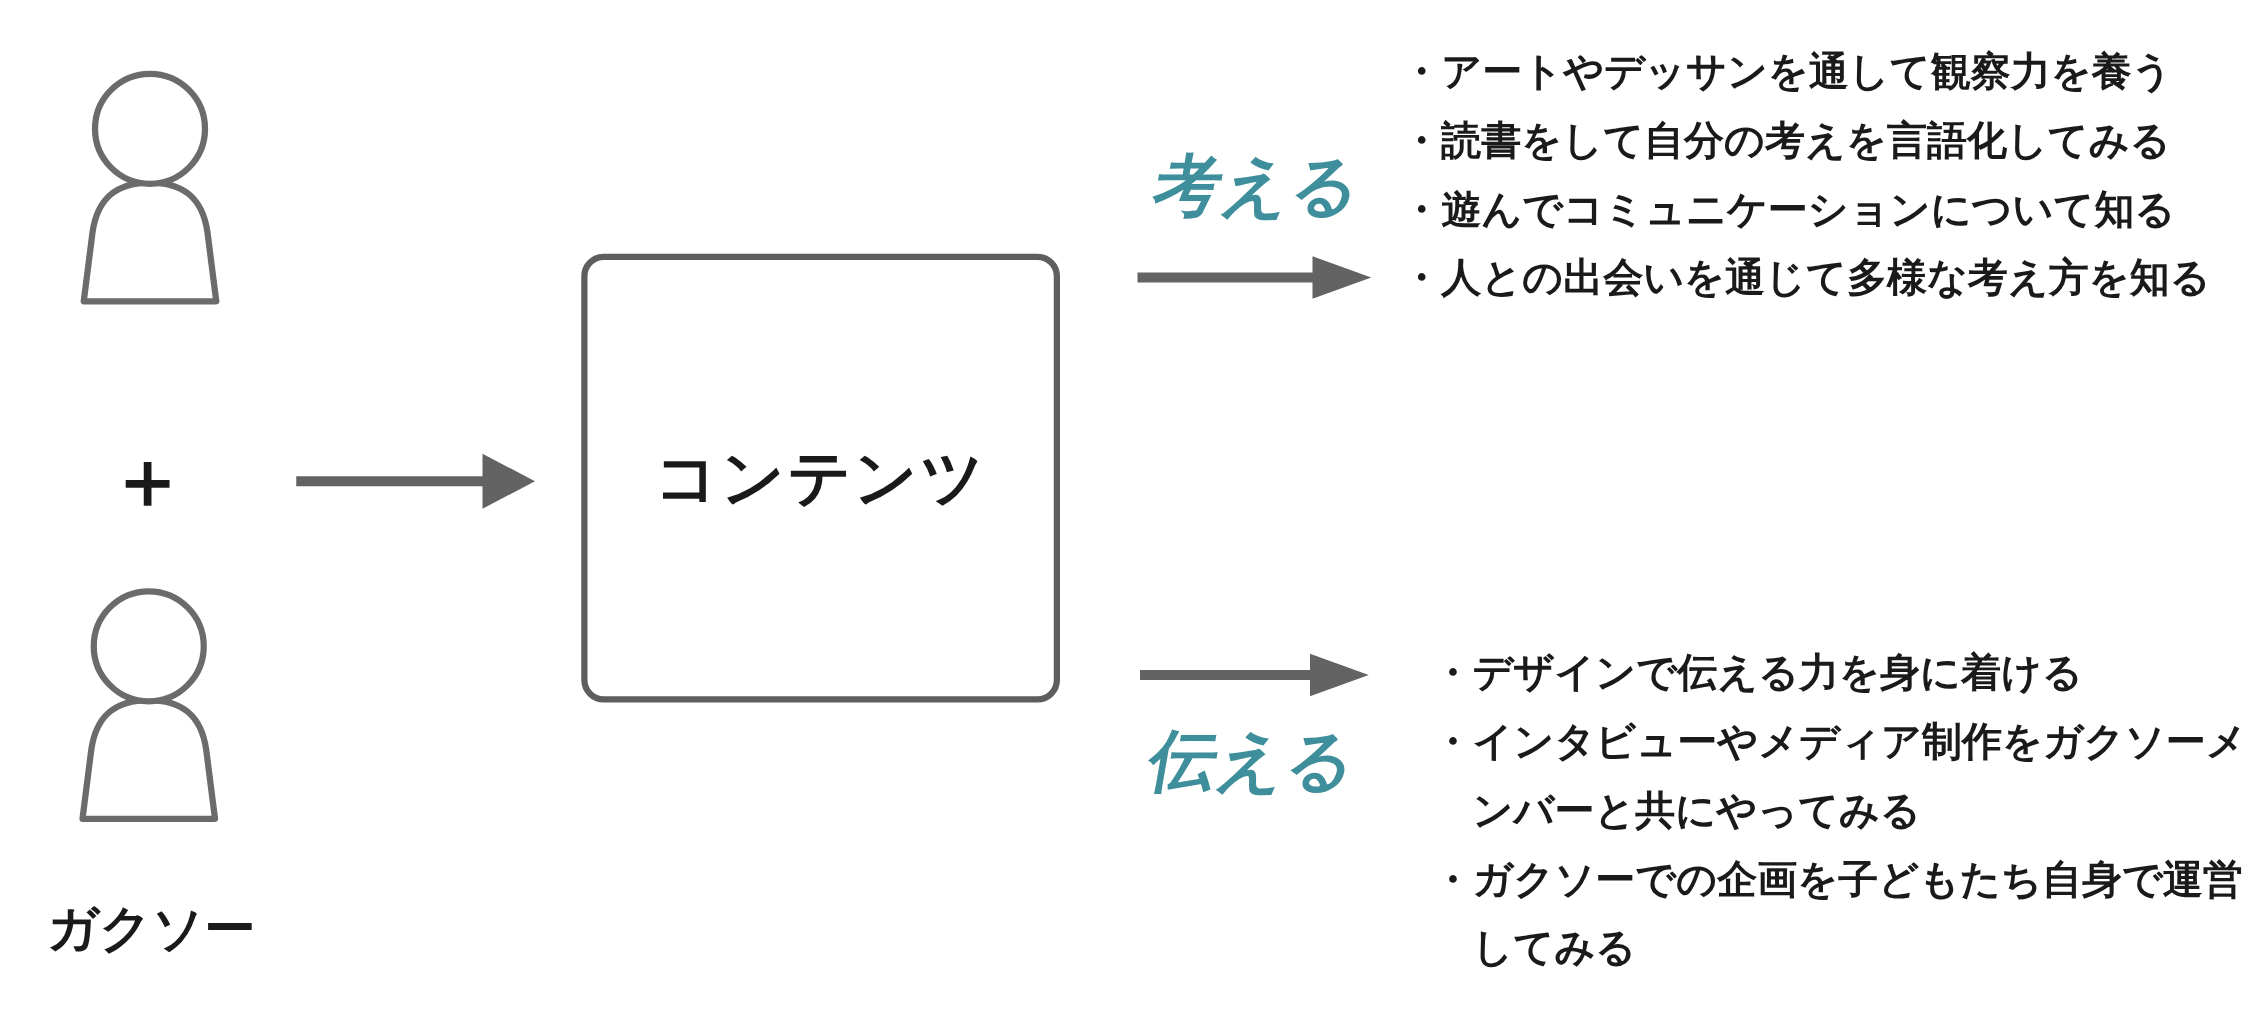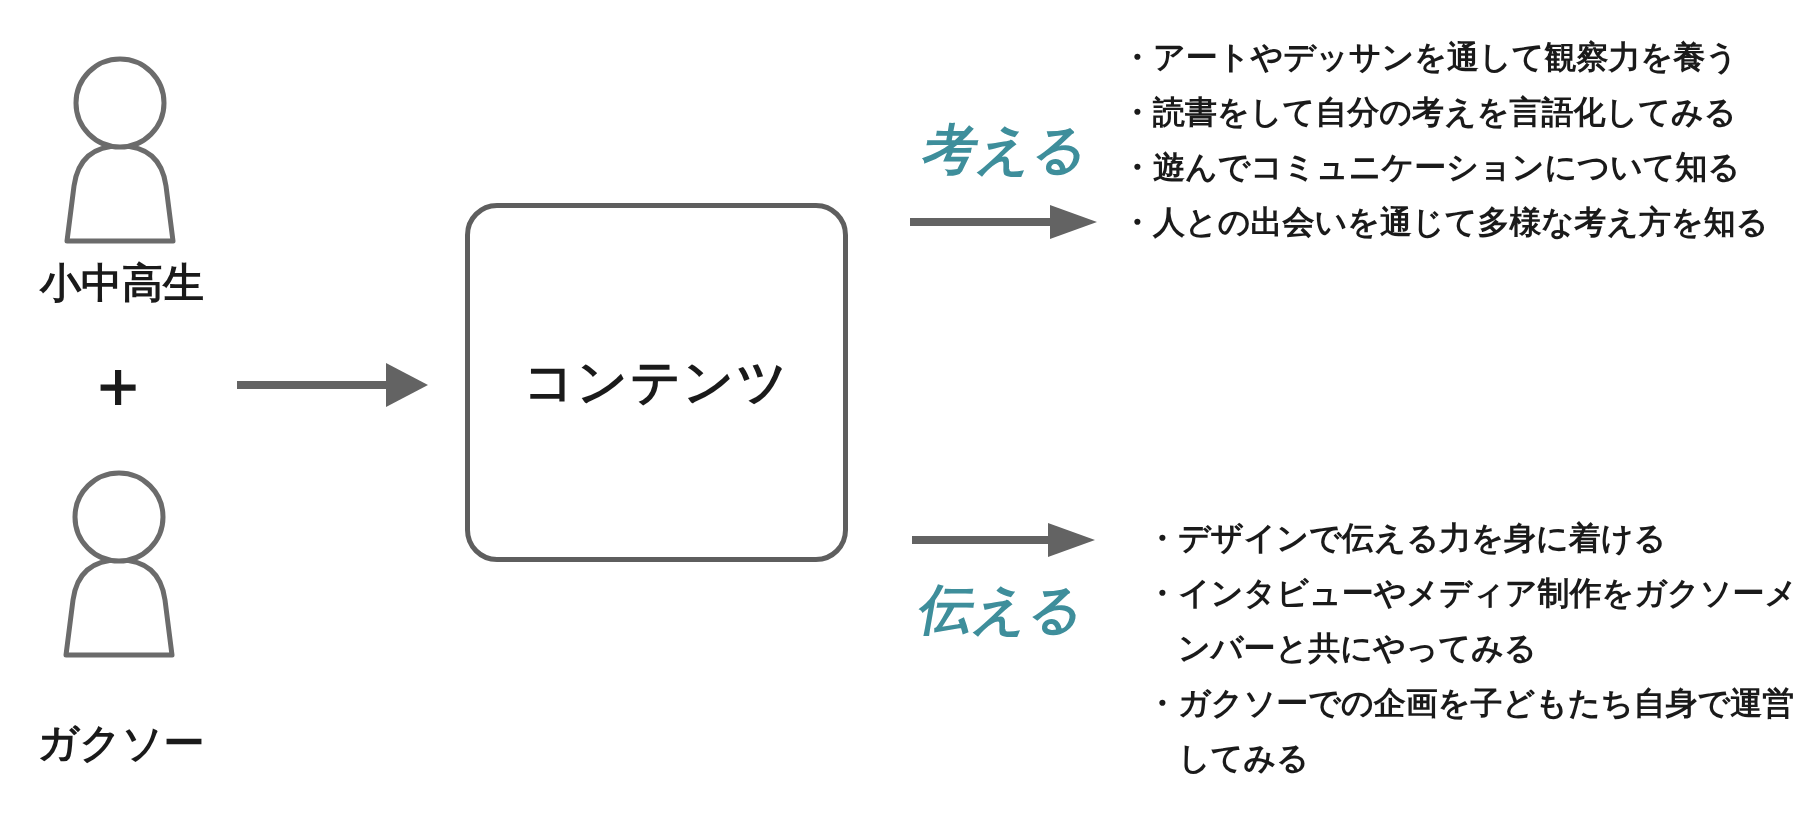--- a/index.html
+++ b/index.html
@@ -36,21 +36,21 @@
     color: #1a1a1a;
     transform: translate(-50%, -50%);
   }
   .content-box {
     left: 465px;
     top: 203px;
     width: 383px;
     height: 359px;
     box-sizing: border-box;
     border: 5px solid #5e5e5e;
-    border-radius: 32px;
+    border-radius: 18px;
     background: #ffffff;
     display: flex;
     align-items: center;
     justify-content: center;
   }
   .content-box-label {
     font-size: 50px;
     font-weight: 700;
     color: #1a1a1a;
     letter-spacing: 2px;
@@ -105,21 +105,20 @@
       <line x1="910" y1="222" x2="1052" y2="222" stroke="#636363" stroke-width="8"></line>
       <polygon points="1050,205 1097,222 1050,239" fill="#636363"></polygon>
     </g>
 
     <g>
       <line x1="912" y1="540" x2="1050" y2="540" stroke="#636363" stroke-width="8"></line>
       <polygon points="1048,523 1095,540 1048,557" fill="#636363"></polygon>
     </g>
   </svg>
 
-  <div class="abs actor-label" style="left:122px; top:283px;">小中高生</div>
 
   <div class="abs plus-sign" style="left:118px; top:384px;">＋</div>
 
   <div class="abs actor-label" style="left:121px; top:703px;margin-top:40px;">ガクソー</div>
 
   <div class="abs content-box">
     <span class="content-box-label">コンテンツ</span>
   </div>
 
   <div class="abs branch-label" style="left:1006px; top:150px;">考える</div>

